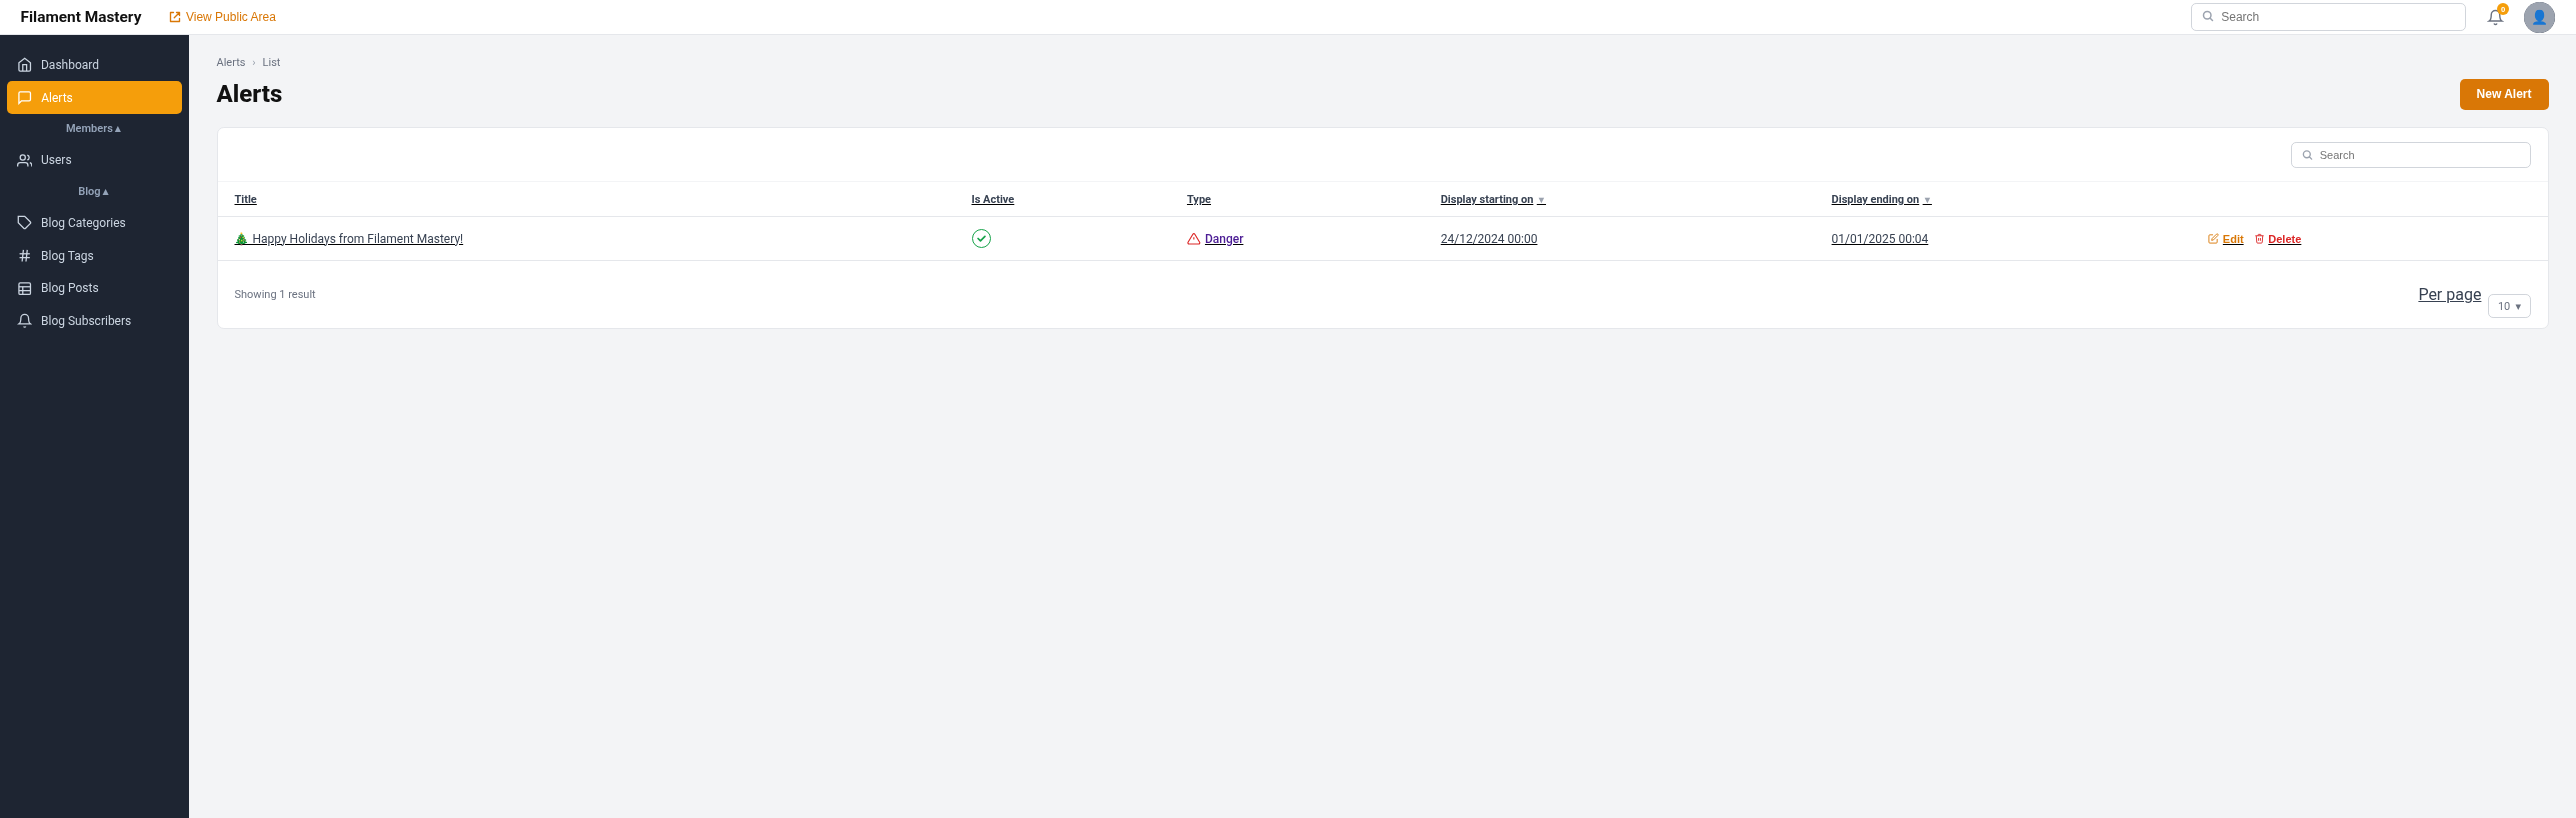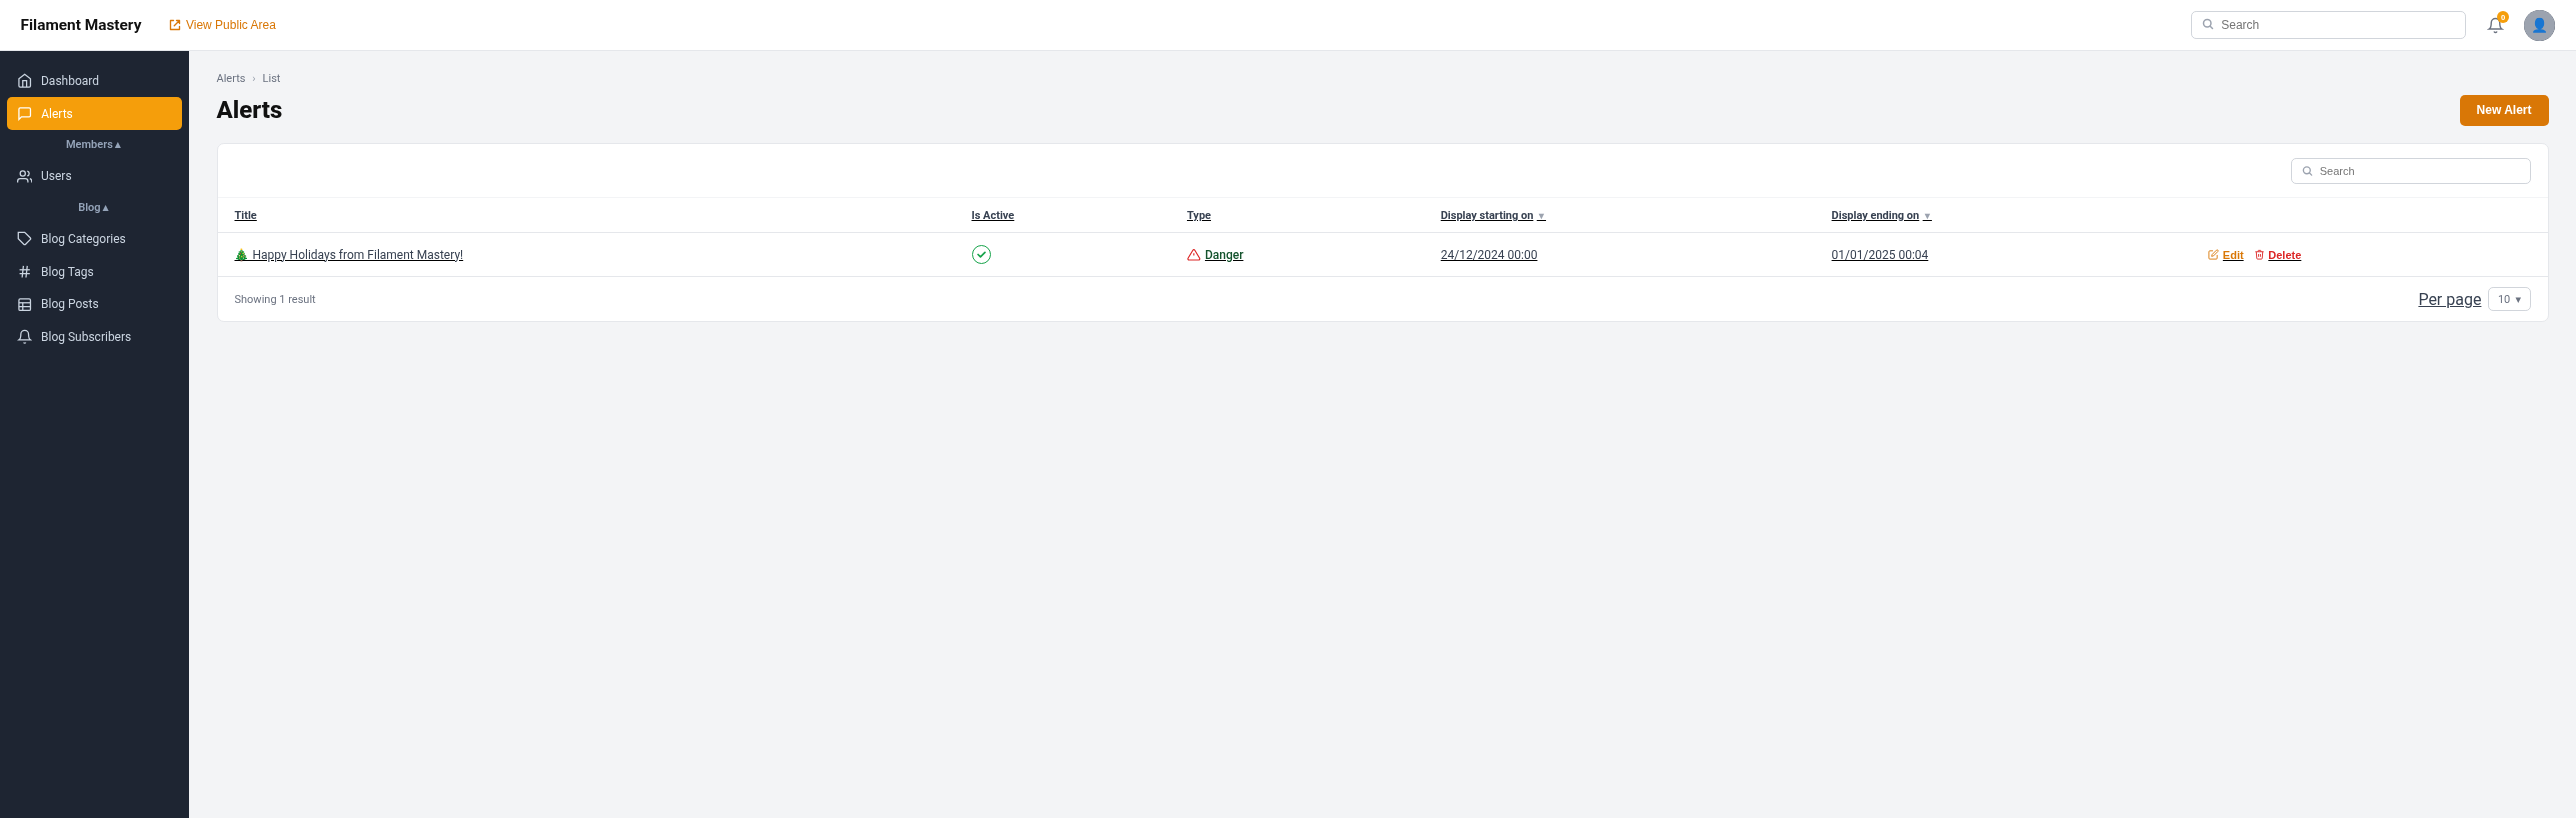--- a/index.html
+++ b/index.html
@@ -1,21 +1,21 @@
 <!DOCTYPE html>
 <html style="font-size:13.7px"><head>
   <meta charset="utf-8">
   <style>
     * { box-sizing: border-box; margin: 0; padding: 0; }
     body { font-family: -apple-system, BlinkMacSystemFont, 'Segoe UI', Roboto, sans-serif; background: #f3f4f6; display: flex; flex-direction: column; height: 100vh; overflow: hidden; }
 
     
     .header {
       display: flex; align-items: center; justify-content: space-between;
-      background: #fff; padding: 0 20.6px; height: 51px;
+      background: #fff; padding: 0 20.6px; height: 35px;
       border-bottom: 0.9px solid #e5e7eb; z-index: 10; flex-shrink: 0;
     }
     .header-left { display: flex; align-items: center; gap: 27.5px; }
     .app-title { font-size: 15.4px; font-weight: 700; color: #111; white-space: nowrap; }
     .view-public-btn {
       display: flex; align-items: center; gap: 5.1px;
       color: #d97706; font-size: 12px; font-weight: 500;
       text-decoration: none; cursor: pointer; background: none; border: none;
     }
     .view-public-btn svg { width: 12px; height: 12px; }
@@ -122,41 +122,41 @@
 
     
     .status-active {
       width: 19px; height: 19px; border-radius: 50%;
       border: 1.7px solid #16a34a; color: #16a34a;
       display: flex; align-items: center; justify-content: center;
       font-size: 10.3px;
     }
 
     
-    .type-danger { display: flex; align-items: center; gap: 4.3px; color: #14532d; font-weight: 500; font-size: 12px; }
+    .type-danger { display: flex; align-items: center; gap: 4.3px; color: #4c1d95; font-weight: 500; font-size: 12px; }
     .type-danger-icon { font-size: 13px; }
 
     
     .action-btns { display: flex; align-items: center; gap: 10.3px; }
     .edit-btn { color: #d97706; font-size: 11px; font-weight: 600; cursor: pointer; background: none; border: none; display: flex; align-items: center; gap: 3.4px; }
     .delete-btn { color: #dc2626; font-size: 11px; font-weight: 600; cursor: pointer; background: none; border: none; display: flex; align-items: center; gap: 3.4px; }
 
     
     .table-footer {
       padding: 10.3px 17px; display: flex; align-items: center; justify-content: space-between;
       border-top: 0.9px solid #e5e7eb; font-size: 11px; color: #6b7280;
     }
     .per-page {
       display: flex; align-items: center; gap: 6.9px;
     }
     .per-page-label { font-size: 16px; color: #374151; text-decoration: underline; }
     .per-page-select {
       display: flex; align-items: center; gap: 5.1px;
       border: 0.9px solid #d1d5db; border-radius: 5.1px;
-      padding: 4.3px 8.6px; background: #fff; cursor: pointer; font-size: 11px;
+      padding: 4.3px 8.6px; background: #fff; cursor: pointer; font-size: 11px; margin-top: 23px;
     }
   </style>
 </head>
 <body>
 
 <header class="header">
   <div class="header-left">
     <span class="app-title">Filament Mastery</span>
     <button class="view-public-btn">
       <svg viewBox="0 0 16 16" fill="none" stroke="currentColor" stroke-width="1.8">

